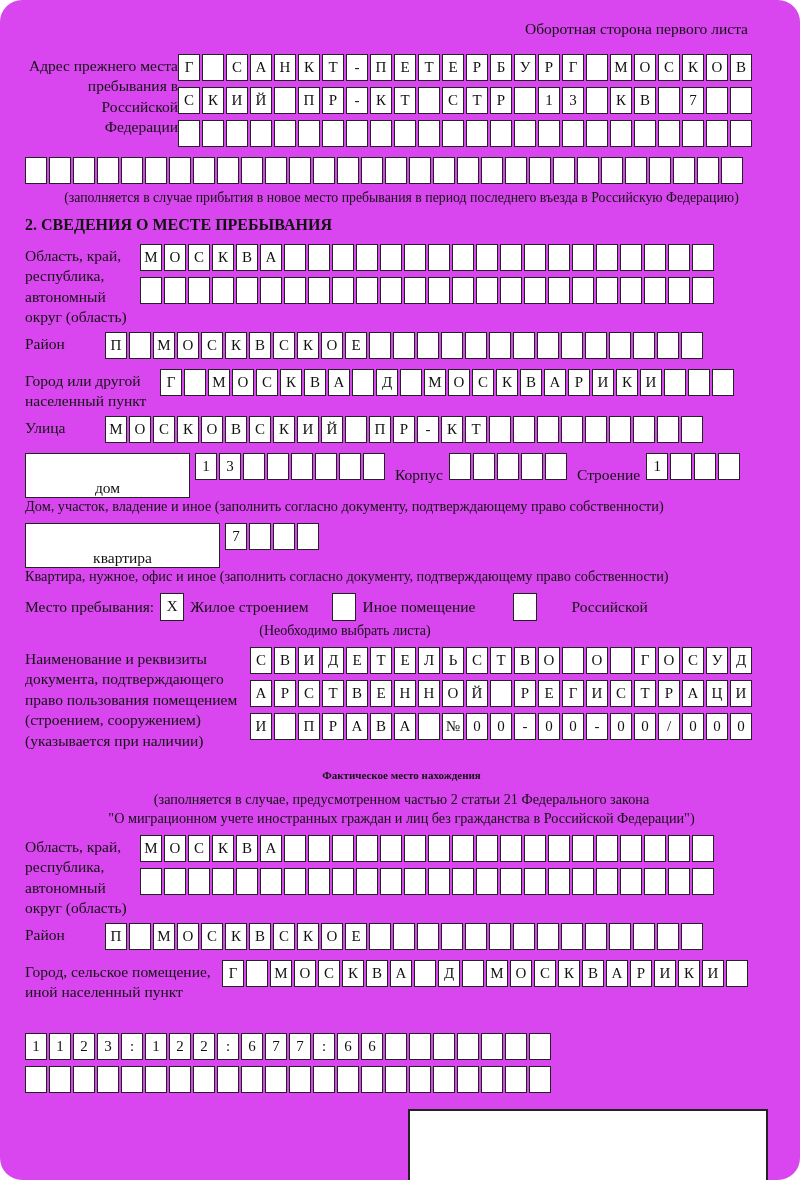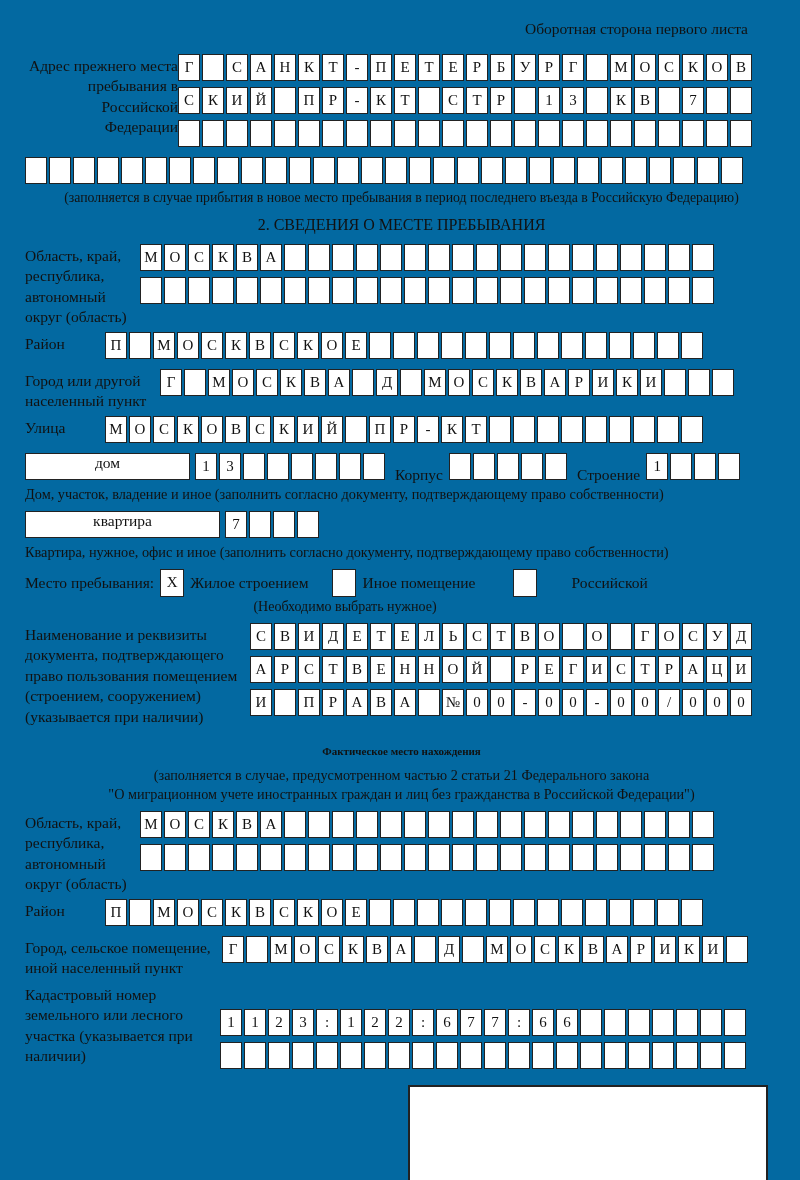--- a/index.html
+++ b/index.html
@@ -1,42 +1,42 @@
 <!DOCTYPE html>
 <html><head>
 <meta charset="utf-8">
 <style>
   html,body{margin:0;padding:0;background:#fff;color:#111;
     font-family:"Liberation Serif","DejaVu Serif",serif;}
   .page{width:800px;height:1180px;box-sizing:border-box;padding:20px 22px 0 25px;
-    background:#0369a1;overflow:hidden;}
+    background:#d946ef;overflow:hidden;border-radius:22px;}
   .hdr-right{text-align:right;font-size:15.5px;padding-right:30px;margin-bottom:16px;}
 
   
   .boxrow{display:flex;flex-wrap:nowrap;margin-bottom:6px;}
   .cell{box-sizing:border-box;width:22px;height:27px;border:1.7px solid #222;
     margin-right:2px;display:flex;align-items:center;justify-content:center;
     font-size:15px;line-height:1;background:#fff;flex:none;}
   .cb{width:24px;height:28px;margin:0 6px;}
 
   
   .field{display:flex;align-items:flex-start;margin-bottom:4px;}
   .flabel{font-size:15.5px;line-height:1.32;flex:none;padding-top:2px;}
   .rows{flex:1;min-width:0;}
   .w153{width:153px;text-align:right;} .w115{width:115px;} .w80{width:80px;}
   .w135{width:135px;} .w225{width:225px;} .w197{width:197px;} .w195{width:195px;}
 
   .note-center{text-align:center;font-size:13.8px;margin:2px 0 10px 0;}
-  .sec-title{text-align:center;font-weight:normal;font-size:16px;margin:6px 0 10px 0;}
+  .sec-title{font-weight:bold;font-size:16px;margin:6px 0 10px 0;}
   .sub-title{text-align:center;font-weight:bold;font-size:11px;margin:18px 0 10px 0;}
   .small-note{font-size:14.3px;margin:-2px 0 8px 0;}
 
   .houserow{display:flex;align-items:flex-start;margin-bottom:2px;}
-  .widebox{box-sizing:border-box;border:1.7px solid #222;height:27px;display:flex;
-    align-items:flex-start;justify-content:center;font-size:15.5px;flex:none;
+  .widebox{box-sizing:border-box;border:1.7px solid #222;height:45px;display:flex;
+    align-items:flex-end;justify-content:center;font-size:15.5px;flex:none;
     margin-right:5px;background:#fff;}
   .wb-dom{width:165px;} .wb-kv{width:195px;}
   .inl-label{font-size:15.5px;padding:3px 6px 0 8px;flex:none;margin-top:10px;}
 
   .stayrow{display:flex;align-items:center;font-size:15.5px;margin:4px 0 2px 0;}
   .stay-note{font-size:14px;text-align:center;width:520px;margin:0 0 8px 60px;}
 
   .fact-note{text-align:center;font-size:14.2px;margin:0 0 2px 0;}
 
   .stampwrap{margin:10px 0 0 350px;width:425px;}
@@ -371,21 +371,21 @@
 
   <div class="stayrow">
     <span>Место пребывания:</span>
     <span class="cell cb">X</span>
     <span>Жилое строением</span>
     <span class="cell cb" style="margin-left:24px;"></span>
     <span>Иное помещение</span>
     <span class="cell cb" style="margin-left:38px;"></span>
     <span style="margin-left:28px;">Российской</span>
   </div>
-  <div class="stay-note">(Необходимо выбрать нужное)</div>
+  <div class="stay-note">(Необходимо выбрать листа)</div>
 
   <div class="field" style="margin-top:6px;">
     <div class="flabel w225">Наименование и реквизиты документа, подтверждающего право пользования помещением (строением, сооружением) (указывается при наличии)</div>
     <div class="rows">
       <div class="boxrow">
           <span class="cell">С</span>
           <span class="cell">В</span>
           <span class="cell">И</span>
           <span class="cell">Д</span>
           <span class="cell">Е</span>
@@ -574,21 +574,20 @@
           <span class="cell">Р</span>
           <span class="cell">И</span>
           <span class="cell">К</span>
           <span class="cell">И</span>
           <span class="cell"></span>
         </div>
     </div>
   </div>
 
   <div class="field">
-    <div class="flabel w195">Кадастровый номер земельного или лесного участка (указывается при наличии)</div>
     <div class="rows" style="padding-top:26px;">
       <div class="boxrow">
           <span class="cell">1</span>
           <span class="cell">1</span>
           <span class="cell">2</span>
           <span class="cell">3</span>
           <span class="cell">:</span>
           <span class="cell">1</span>
           <span class="cell">2</span>
           <span class="cell">2</span>

